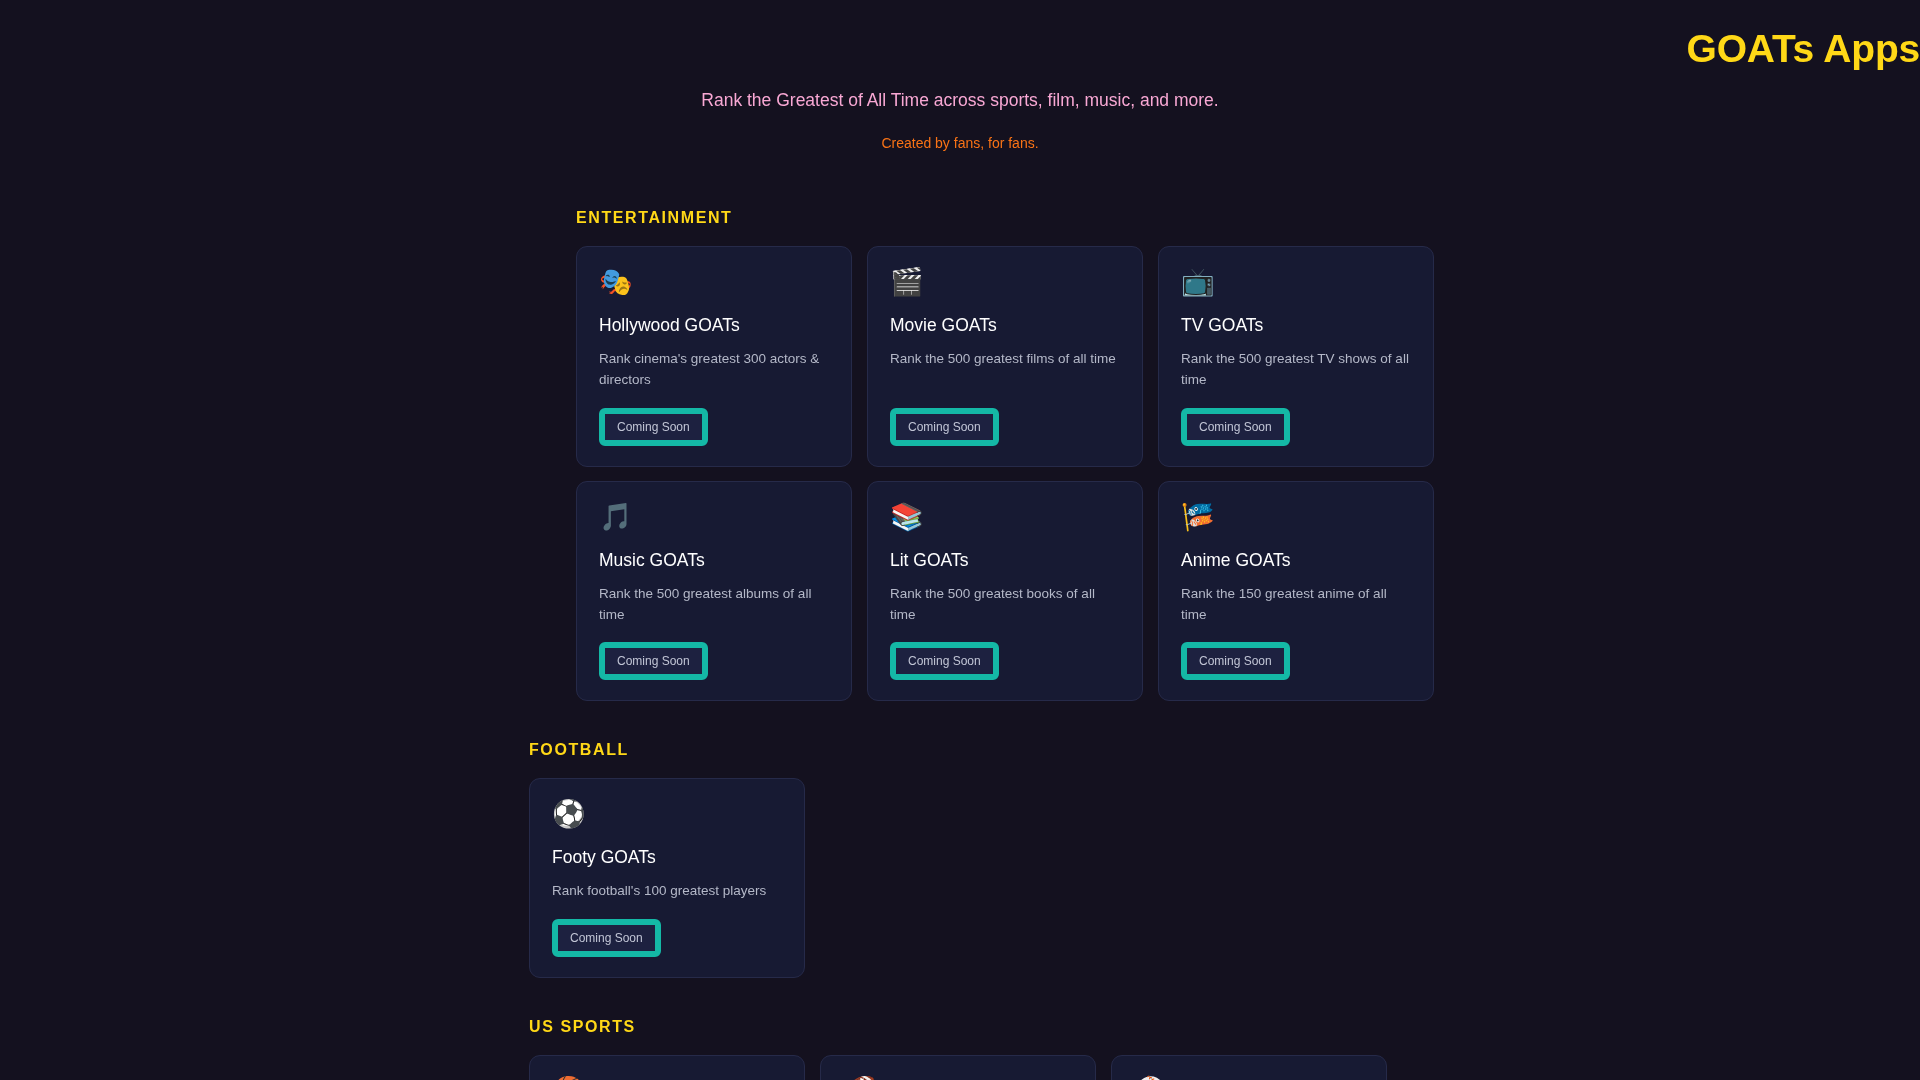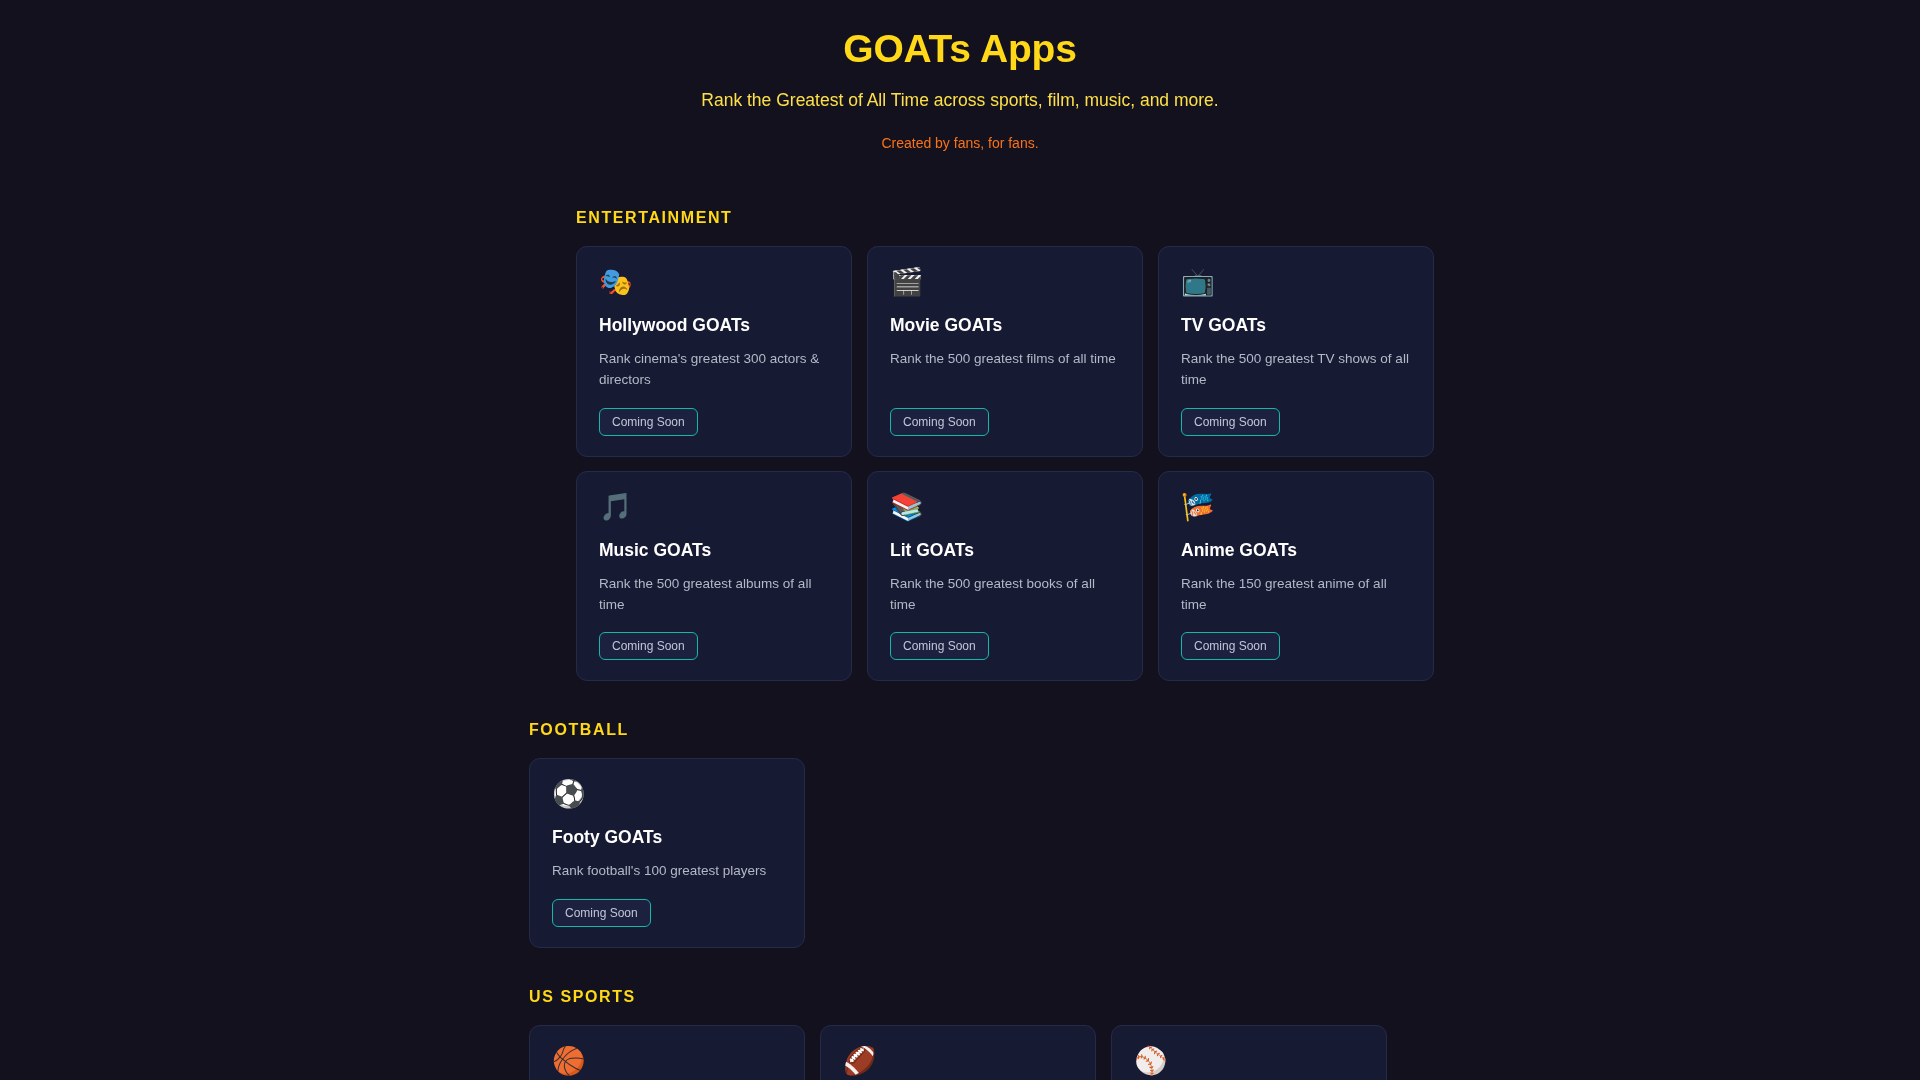--- a/index.html
+++ b/index.html
@@ -17,24 +17,25 @@
   }
   .header {
     text-align: center;
   }
   .app-title {
     font-size: 39px;
     font-weight: bold;
     color: #ffd817;
     letter-spacing: -0.2px;
     line-height: 1.2;
+    text-align: right;
   }
   .app-subtitle {
     font-size: 17.5px;
-    color: #fde047;
+    color: #f9a8d4;
     margin-top: 17px;
   }
   .app-tagline {
     font-size: 14px;
     color: #f97316;
     margin-top: 24px;
   }
   .content {
     width: 1920px;
     padding: 0 529px;
@@ -65,38 +66,38 @@
     flex-direction: column;
   }
   .card-icon {
     font-size: 27px;
     line-height: 1;
     height: 32px;
     margin-bottom: 14px;
   }
   .card-title {
     font-size: 17.5px;
-    font-weight: bold;
+    font-weight: normal;
     color: #ffffff;
     margin-bottom: 13px;
   }
   .card-desc {
     font-size: 13.5px;
     color: #b4b8c8;
     line-height: 1.55;
     margin-bottom: 17px;
     flex-grow: 1;
   }
   .badge {
     display: inline-block;
     align-self: flex-start;
     font-size: 12px;
     color: #c2c6d6;
     background: #1d2140;
-    border: 1px solid #14b8a6;
+    border: 6px solid #14b8a6;
     border-radius: 6px;
     padding: 6px 12px;
   }
   .section-football .card-grid { grid-template-columns: repeat(3, 276px); }
 </style>
 </head>
 <body>
 
 <div class="page">
 

